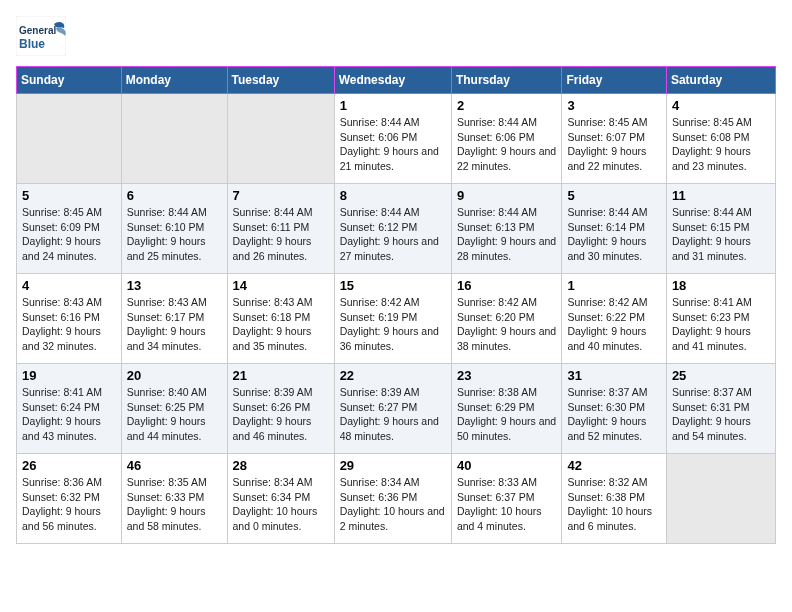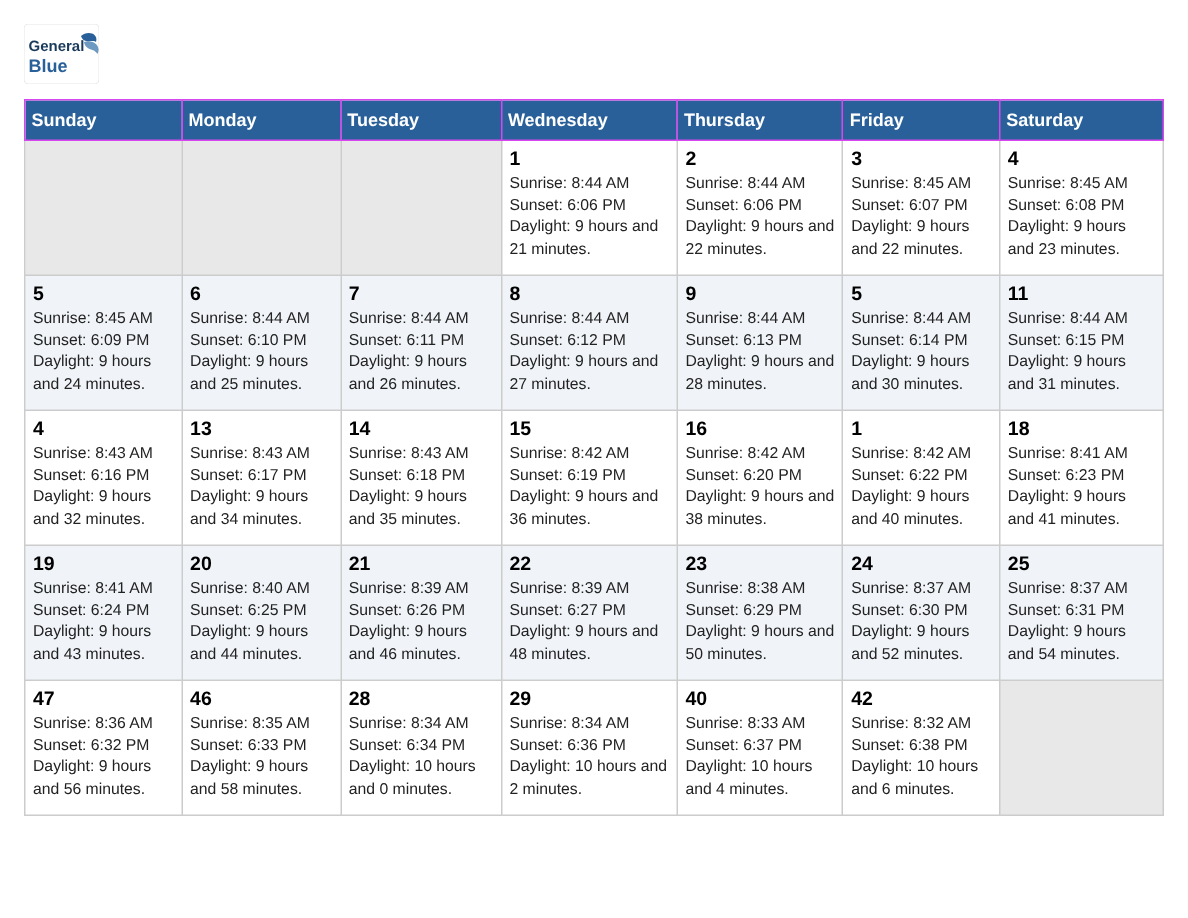--- a/index.html
+++ b/index.html
@@ -165,27 +165,27 @@
         <td><span class="day-num">19</span>
 <span class="cell-text">Sunrise: 8:41 AM<br>Sunset: 6:24 PM<br>Daylight: 9 hours and 43 minutes.</span></td>
         <td><span class="day-num">20</span>
 <span class="cell-text">Sunrise: 8:40 AM<br>Sunset: 6:25 PM<br>Daylight: 9 hours and 44 minutes.</span></td>
         <td><span class="day-num">21</span>
 <span class="cell-text">Sunrise: 8:39 AM<br>Sunset: 6:26 PM<br>Daylight: 9 hours and 46 minutes.</span></td>
         <td><span class="day-num">22</span>
 <span class="cell-text">Sunrise: 8:39 AM<br>Sunset: 6:27 PM<br>Daylight: 9 hours and 48 minutes.</span></td>
         <td><span class="day-num">23</span>
 <span class="cell-text">Sunrise: 8:38 AM<br>Sunset: 6:29 PM<br>Daylight: 9 hours and 50 minutes.</span></td>
-        <td><span class="day-num">24</span>
+        <td><span class="day-num">31</span>
 <span class="cell-text">Sunrise: 8:37 AM<br>Sunset: 6:30 PM<br>Daylight: 9 hours and 52 minutes.</span></td>
         <td><span class="day-num">25</span>
 <span class="cell-text">Sunrise: 8:37 AM<br>Sunset: 6:31 PM<br>Daylight: 9 hours and 54 minutes.</span></td>
       </tr>
       <tr>
-        <td><span class="day-num">47</span>
+        <td><span class="day-num">26</span>
 <span class="cell-text">Sunrise: 8:36 AM<br>Sunset: 6:32 PM<br>Daylight: 9 hours and 56 minutes.</span></td>
         <td><span class="day-num">46</span>
 <span class="cell-text">Sunrise: 8:35 AM<br>Sunset: 6:33 PM<br>Daylight: 9 hours and 58 minutes.</span></td>
         <td><span class="day-num">28</span>
 <span class="cell-text">Sunrise: 8:34 AM<br>Sunset: 6:34 PM<br>Daylight: 10 hours and 0 minutes.</span></td>
         <td><span class="day-num">29</span>
 <span class="cell-text">Sunrise: 8:34 AM<br>Sunset: 6:36 PM<br>Daylight: 10 hours and 2 minutes.</span></td>
         <td><span class="day-num">40</span>
 <span class="cell-text">Sunrise: 8:33 AM<br>Sunset: 6:37 PM<br>Daylight: 10 hours and 4 minutes.</span></td>
         <td><span class="day-num">42</span>

